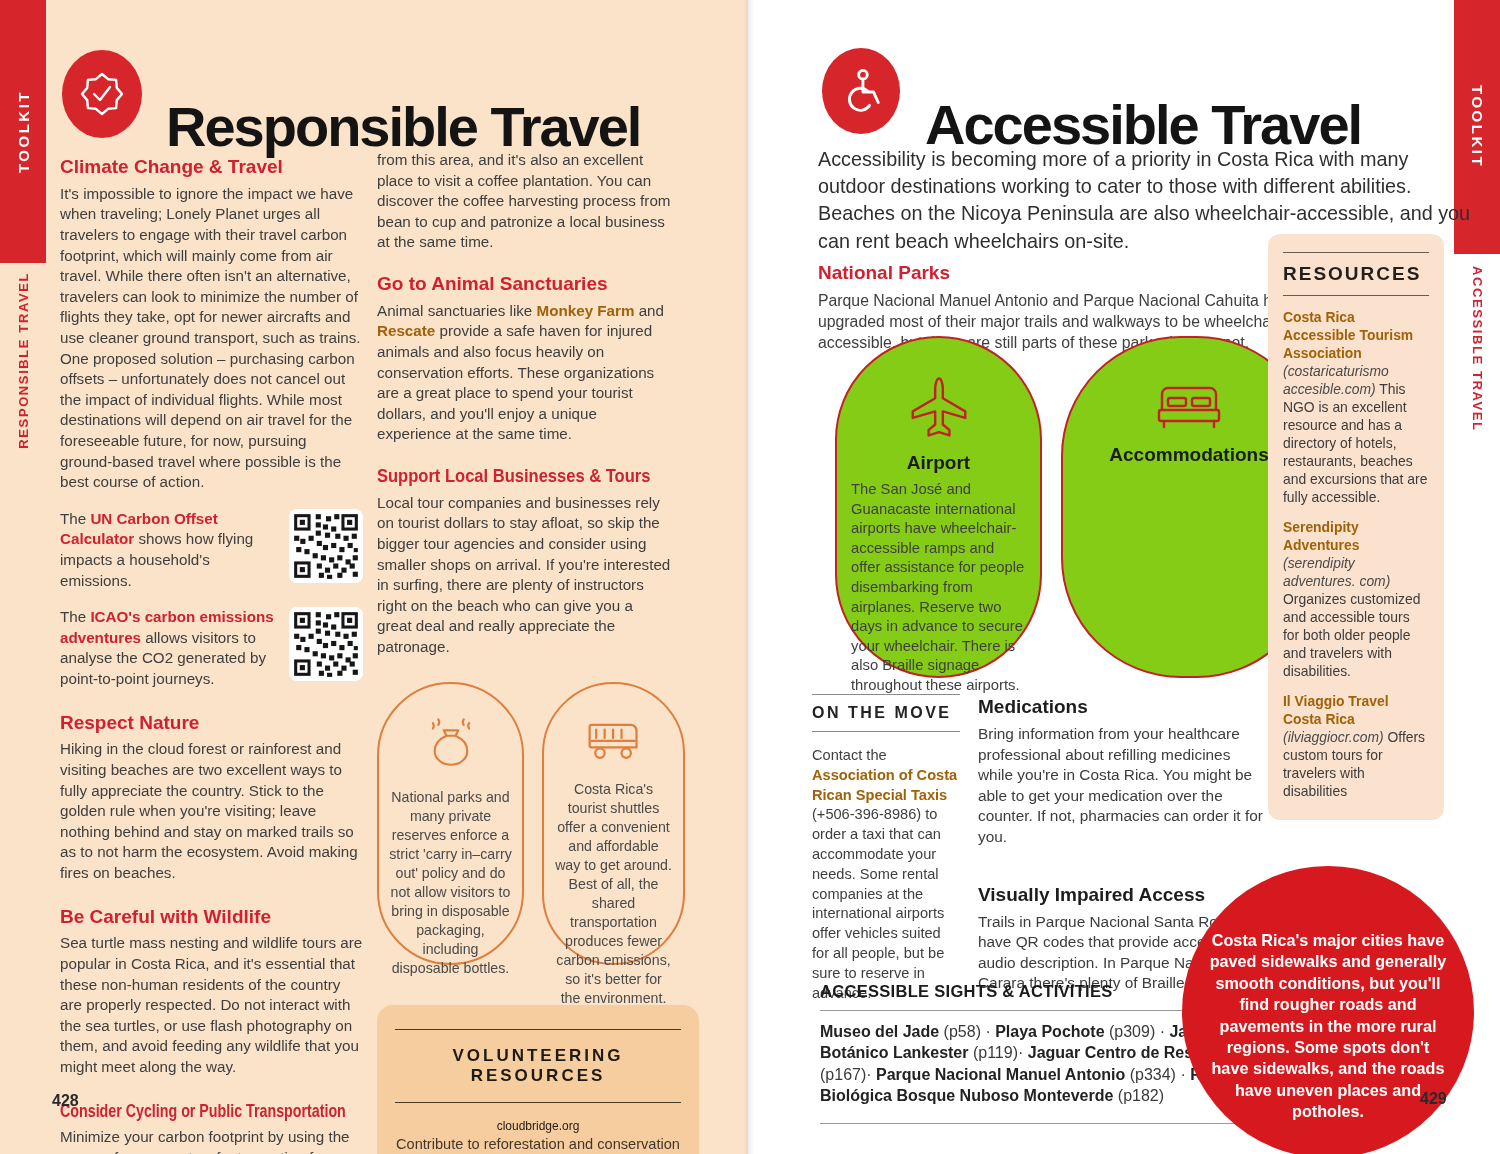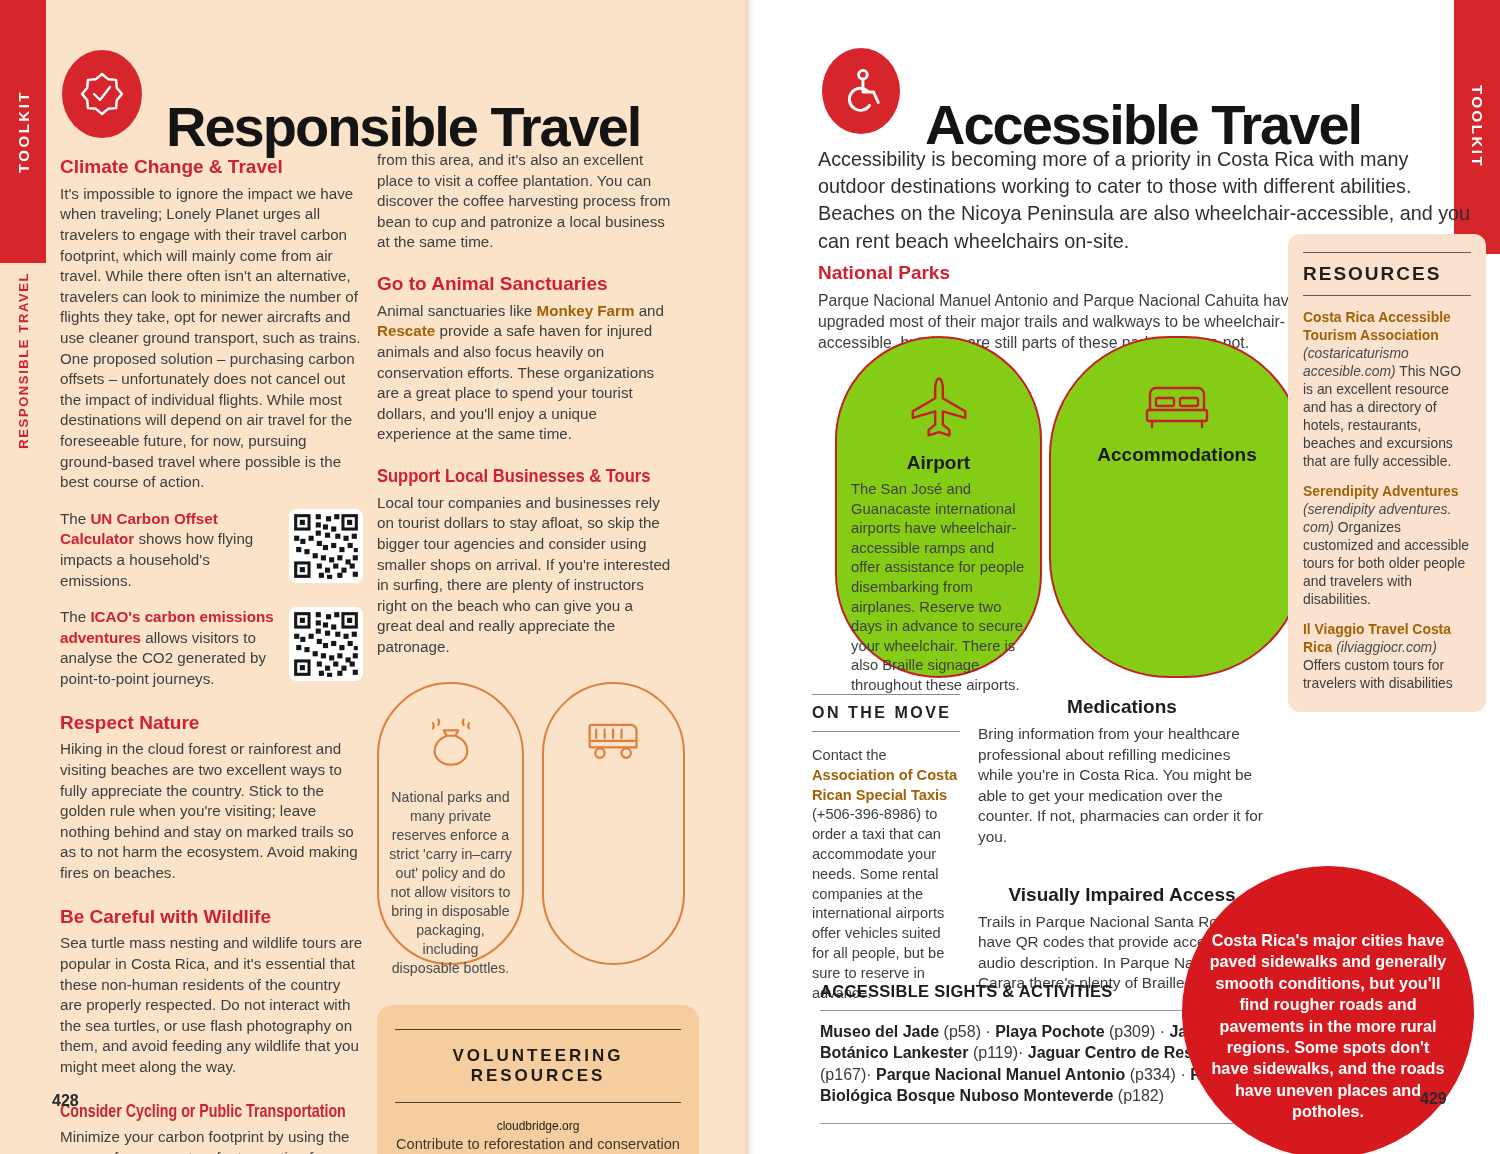--- a/index.html
+++ b/index.html
@@ -66,36 +66,36 @@
   .vol-desc{font-size:14.6px;line-height:19.4px;color:#41362a;margin:0;}
 
   
   .rp-intro{position:absolute;left:70px;top:146px;width:655px;font-size:19.8px;line-height:27.2px;color:#2f2f2f;margin:0;}
   .rp-np-h{position:absolute;left:70px;top:240px;margin:0;}
   .page-right .rp-np-h{top:262px;}
   .rp-np-body{position:absolute;left:70px;top:290px;width:485px;font-size:15.8px;line-height:21px;}
 
   .oval-r{position:absolute;background:#84cc16;border:2px solid #c22126;border-radius:120px;box-sizing:border-box;display:flex;flex-direction:column;align-items:center;text-align:left;}
   .oval-air{left:87px;top:336px;width:207px;height:342px;padding-top:34px;}
-  .oval-acc{left:301px;top:336px;width:256px;height:342px;padding-top:44px;}
+  .oval-acc{left:313px;top:336px;width:256px;height:342px;padding-top:44px;}
   .oval-r h3{font-size:19px;font-weight:700;color:#1c1c1c;margin:10px 0 6px 0;}
   .oval-r p{font-size:14.8px;line-height:19.6px;color:#3f3f3f;margin:0 14px;}
 
-  .res-box{position:absolute;left:540px;top:234px;width:198px;box-sizing:border-box;background:#fbe2cf;border-radius:12px;padding:18px 15px 20px 15px;}
+  .res-box{position:absolute;left:520px;top:234px;width:176px;box-sizing:border-box;background:#fbe2cf;border-radius:12px;padding:18px 15px 20px 15px;}
   .res-box .rule{border-top:1.2px solid #6b5b4e;}
   .res-head{font-size:19px;font-weight:600;letter-spacing:2px;color:#241f1a;margin:10px 0;}
   .res-entry{font-size:13.9px;line-height:18px;color:#3c3c3c;margin:12px 0 0 0;}
 
   .move-col{position:absolute;left:64px;top:694px;width:148px;}
   .move-col .rule{border-top:1.2px solid #8a8a8a;}
   .move-head{font-size:16px;font-weight:600;letter-spacing:2.5px;color:#222;margin:9px 0;white-space:nowrap;}
   .move-body{font-size:14.6px;line-height:19.8px;color:#3e3e3e;margin-top:14px;}
 
   .med-col{position:absolute;left:230px;top:696px;width:288px;}
-  .med-col h3{font-size:19px;font-weight:700;color:#1d1d1d;margin:0 0 6px 0;text-align:center;}
+  .med-col h3{font-size:19px;font-weight:700;color:#1d1d1d;margin:0 0 6px 0;}
   .med-col p{font-size:15.4px;line-height:20.6px;color:#3c3c3c;margin:0;}
   .med-col .h2{margin-top:36px;}
 
   .sights{position:absolute;left:72px;top:982px;width:440px;}
   .sights h3{font-size:16.5px;font-weight:700;letter-spacing:.3px;color:#1b1b1b;margin:0;}
   .sights .rule{border-top:1.2px solid #9a9a9a;margin-top:9px;}
   .sights .list{font-size:16px;line-height:21.4px;color:#3a3a3a;margin-top:10px;}
   .sights .list .sb{color:#222;}
   .sights .rule.bottom{margin-top:12px;}
 
@@ -249,20 +249,21 @@
               <path d="M8 10 h42 a6 6 0 0 1 6 6 v18 H8 a2 2 0 0 1-2-2 V12 a2 2 0 0 1 2-2 z"></path>
               <line x1="13" y1="15" x2="13" y2="24"></line>
                 <line x1="22" y1="15" x2="22" y2="24"></line>
               <line x1="31" y1="15" x2="31" y2="24"></line>
                 <line x1="40" y1="15" x2="40" y2="24"></line>
               <line x1="8" y1="27" x2="54" y2="27"></line>
               <circle cx="17" cy="40" r="5"></circle>
                 <circle cx="45" cy="40" r="5"></circle>
             </svg>
           </span>
+          <p>Costa Rica's tourist shuttles offer a convenient and affordable way to get around. Best of all, the shared transportation produces fewer carbon emissions, so it's better for the environment.</p>
         </div>
       </div>
 
       <div class="vol-box">
         <hr class="rule">
         <div class="vol-head">VOLUNTEERING RESOURCES</div>
         <hr class="rule">
         <div>
           <div class="vol-name">cloudbridge.org</div>
           <p class="vol-desc">Contribute to reforestation and conservation efforts.</p>

